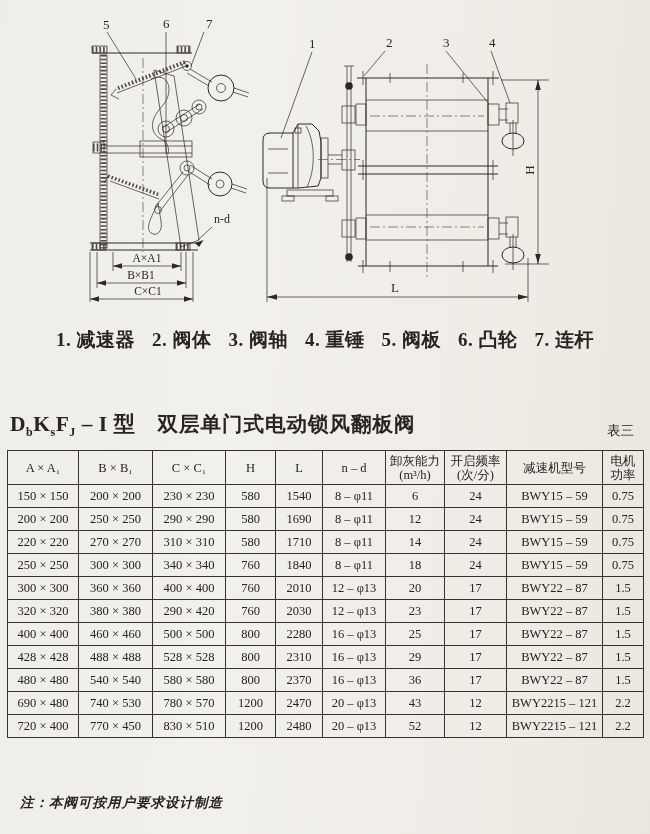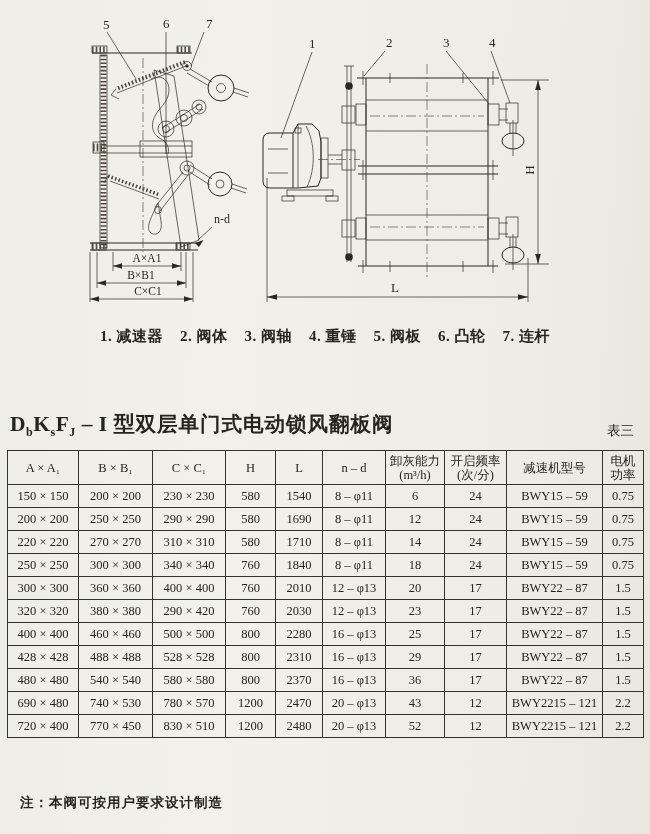--- a/index.html
+++ b/index.html
@@ -15,42 +15,42 @@
   svg text{fill:#2a2username;fill:#2a2620;stroke:none;font-family:"Liberation Serif","DejaVu Sans",serif;}
   .ink{stroke:#2b2822;fill:none;stroke-width:1;}
   .thin{stroke-width:0.7;}
   .hatchband{stroke:#4f4b44;stroke-dasharray:1.6 2.1;}
   .cl{stroke:#4d483f;stroke-width:0.65;stroke-dasharray:10 3 2 3;}
   .solidink{fill:#2b2822;stroke:none;}
   
   .legend{
     position:absolute;top:327px;left:0;width:650px;
     display:flex;justify-content:center;gap:17px;
-    font-size:15px;font-weight:600;letter-spacing:.5px;white-space:nowrap;
+    font-size:19px;font-weight:600;letter-spacing:.5px;white-space:nowrap;
   }
   
   .title-row{position:absolute;top:409px;left:10px;width:632px;}
   .model{font-size:21.5px;font-weight:700;letter-spacing:.5px;}
   .model sub{font-size:12px;font-weight:700;}
-  .valve-name{font-size:20.5px;font-weight:700;letter-spacing:1px;text-align:right;}
+  .valve-name{font-size:20.5px;font-weight:700;margin-left:22px;letter-spacing:1px;text-align:right;}
   .table-tag{position:absolute;top:422px;right:16px;font-size:13.5px;font-weight:400;}
   
   table.spec{
     position:absolute;top:450px;left:7px;width:636px;
     border-collapse:collapse;table-layout:fixed;
   }
   table.spec th,table.spec td{
     border:1px solid #37322b;text-align:center;vertical-align:middle;
     padding:0;font-weight:400;overflow:hidden;white-space:nowrap;
   }
   table.spec th{height:33px;font-size:12.5px;line-height:1.12;}
   table.spec td{height:22px;font-size:12.5px;}
   .h1,.h2{display:block;}
   
-  .note{position:absolute;top:794px;left:20px;font-size:13.5px;font-weight:600;letter-spacing:1px;}
+  .note{position:absolute;top:794px;left:20px;font-size:13.5px;font-weight:600;letter-spacing:1px;font-style:italic;}
 </style>
 </head>
 <body>
 
 <div class="page">
 
   <div class="figure-wrap">
     <svg width="650" height="322" viewBox="0 0 650 322">
 
       <g>

